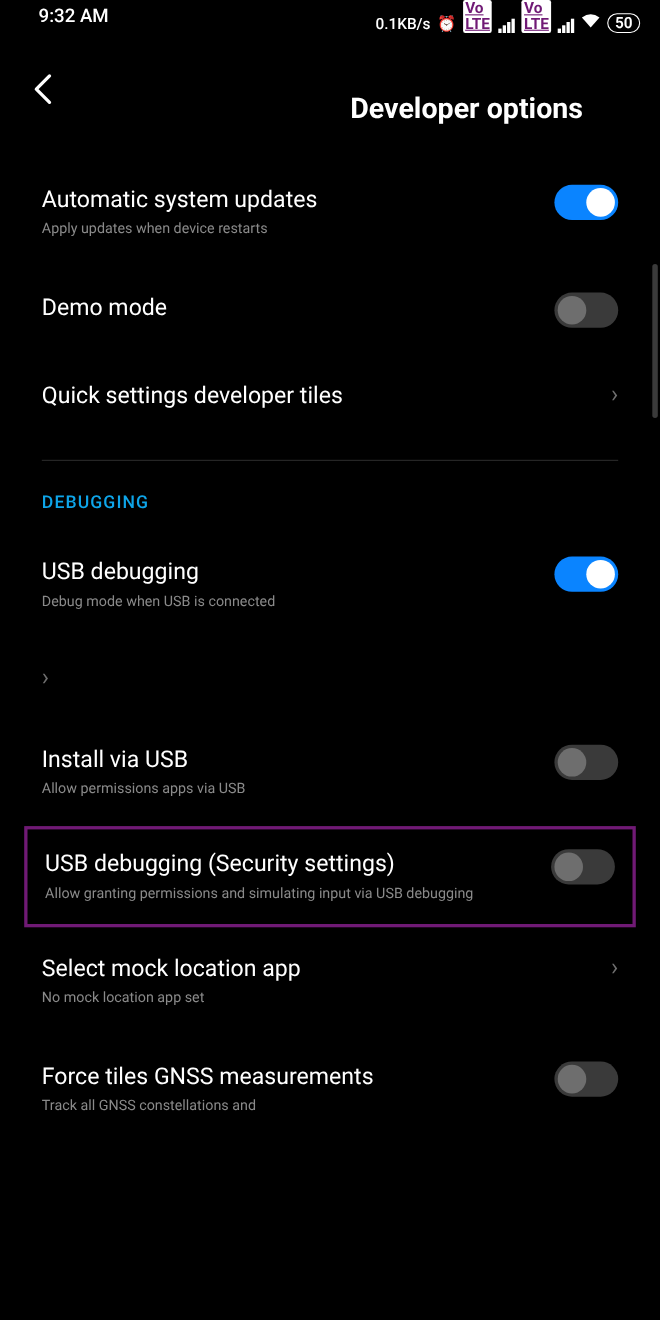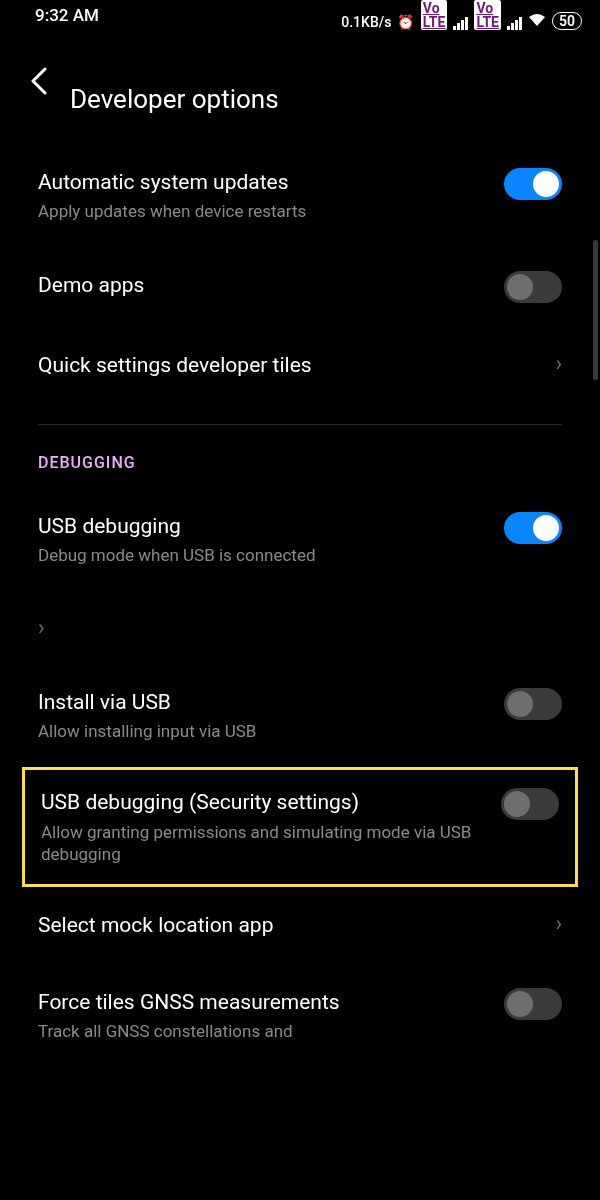--- a/index.html
+++ b/index.html
@@ -51,41 +51,41 @@
   align-items: center;
   padding: 18px 30px 30px;
 }
 .back-btn {
   width: 40px;
   font-size: 28px;
   line-height: 1;
 }
 .header-title {
   flex: 1;
-  text-align: left;
+  text-align: right;
   font-size: 26px;
-  font-weight: 400;
+  font-weight: 700;
   margin-right: 40px;
   margin-top: 32px;
 }
 .content { padding: 0 38px; }
 .row {
   display: flex;
   align-items: flex-start;
   padding: 24px 0;
   gap: 24px;
 }
 .row-text { flex: 1; min-width: 0; }
 .row-title {
   font-size: 21px;
   color: #fff;
   line-height: 1.35;
 }
 .row-sub {
-  font-size: 17px;
+  font-size: 13px;
   color: #8a8a8a;
   margin-top: 4px;
   line-height: 1.35;
 }
 .toggle {
   width: 58px;
   height: 32px;
   border-radius: 16px;
   position: relative;
   flex-shrink: 0;
@@ -105,28 +105,28 @@
   color: #6e6e6e;
   font-size: 22px;
   flex-shrink: 0;
 }
 .divider {
   border: none;
   border-top: 1px solid #2a2a2a;
   margin: 20px 0 28px;
 }
 .section-label {
-  color: #f0abfc;
+  color: #0ea5e9;
   font-size: 16px;
   font-weight: 500;
   letter-spacing: 1px;
   margin-bottom: 16px;
 }
 .highlight {
-  border: 3px solid #fde047;
+  border: 3px solid #701a75;
   margin: 0 -16px;
   padding: 0 16px;
 }
 .highlight .row { padding: 18px 0; }
 .scrollhint {
   position: absolute;
   right: 2px;
   top: 240px;
   width: 5px;
   height: 140px;
@@ -181,21 +181,21 @@
       <div class="row-title">Automatic system updates</div>
       <div class="row-sub">Apply updates when device restarts</div>
     </div>
     <div class="toggle on">
         <div class="knob"></div>
       </div>
   </div>
 
   <div class="row">
     <div class="row-text">
-      <div class="row-title">Demo apps</div>
+      <div class="row-title">Demo mode</div>
     </div>
     <div class="toggle off">
         <div class="knob"></div>
       </div>
   </div>
 
   <div class="row">
     <div class="row-text">
       <div class="row-title">Quick settings developer tiles</div>
     </div>
@@ -216,42 +216,43 @@
       </div>
   </div>
 
   <div class="row">
     <div class="chevron">›</div>
   </div>
 
   <div class="row">
     <div class="row-text">
       <div class="row-title">Install via USB</div>
-      <div class="row-sub">Allow installing input via USB</div>
+      <div class="row-sub">Allow permissions apps via USB</div>
     </div>
     <div class="toggle off">
         <div class="knob"></div>
       </div>
   </div>
 
   <div class="highlight">
     <div class="row">
       <div class="row-text">
         <div class="row-title">USB debugging (Security settings)</div>
-        <div class="row-sub">Allow granting permissions and simulating mode via USB debugging</div>
+        <div class="row-sub">Allow granting permissions and simulating input via USB debugging</div>
       </div>
       <div class="toggle off">
           <div class="knob"></div>
         </div>
     </div>
   </div>
 
   <div class="row">
     <div class="row-text">
       <div class="row-title">Select mock location app</div>
+      <div class="row-sub">No mock location app set</div>
     </div>
     <div class="chevron">›</div>
   </div>
 
   <div class="row">
     <div class="row-text">
       <div class="row-title">Force tiles GNSS measurements</div>
       <div class="row-sub">Track all GNSS constellations and</div>
     </div>
     <div class="toggle off">

